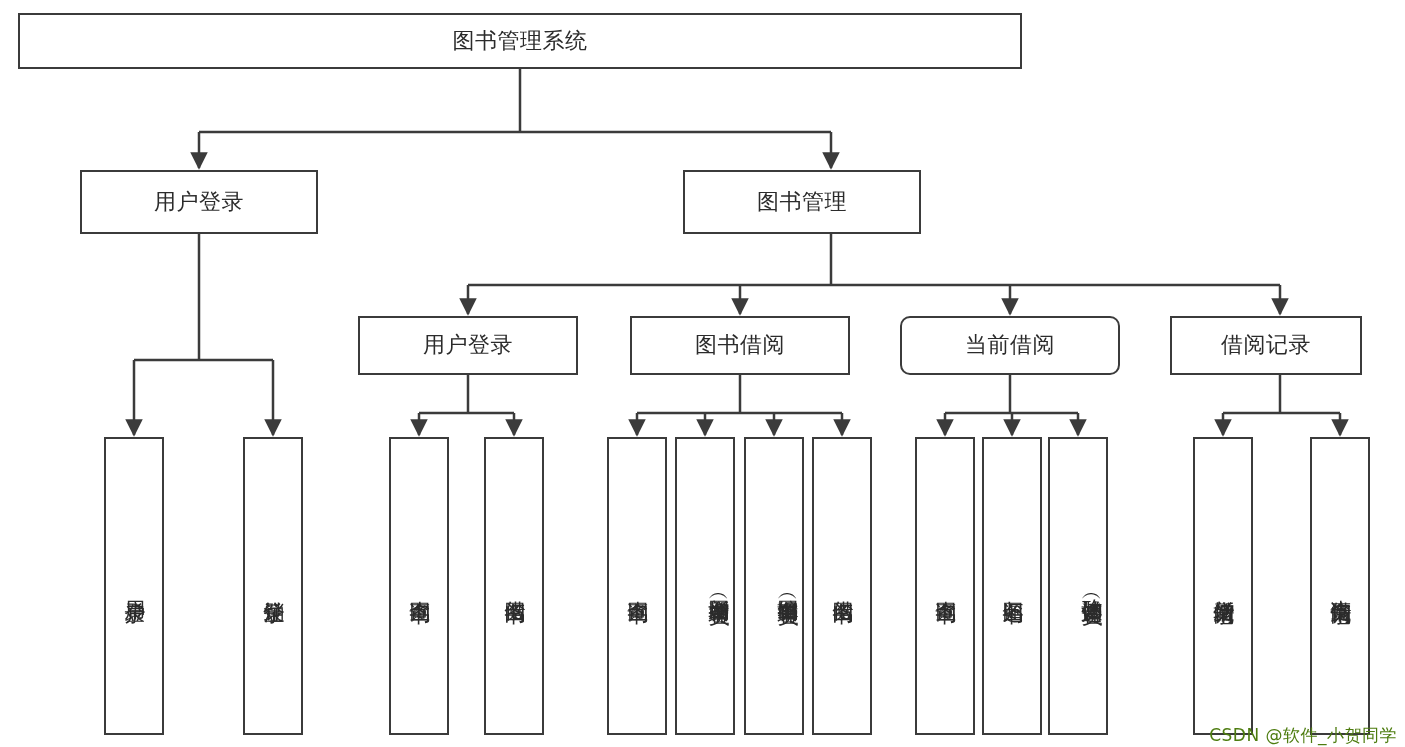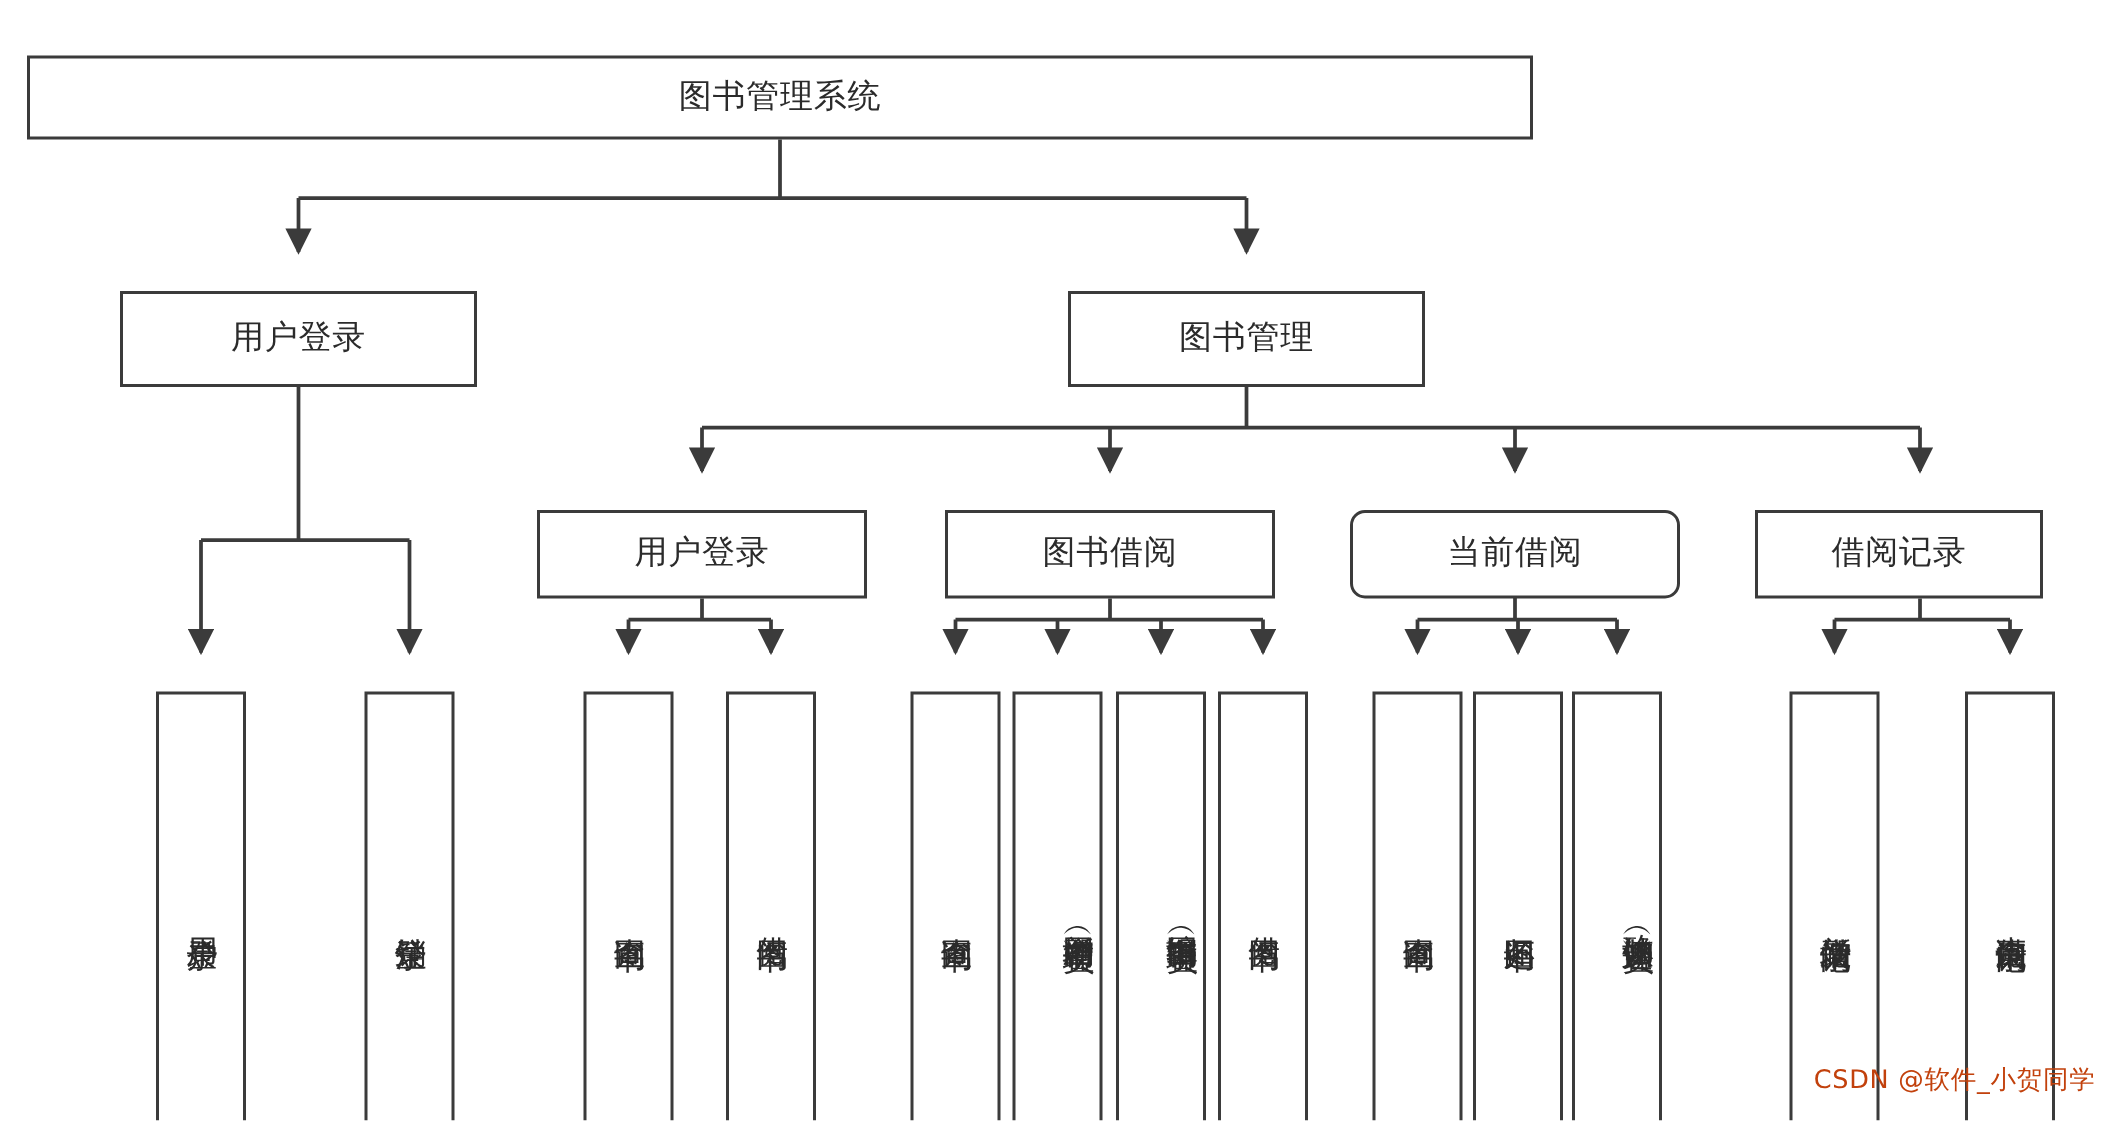--- a/index.html
+++ b/index.html
@@ -29,21 +29,20 @@
   .node {
     position: absolute;
     box-sizing: border-box;
     border: 2.5px solid #3b3b3b;
     background: #ffffff;
     display: flex;
     align-items: center;
     justify-content: center;
     color: #2b2b2b;
     z-index: 2;
-    margin-top: 24px;
   }
   .node.h {
     font-size: 22px;
     line-height: 1.1;
     letter-spacing: 0.5px;
   }
   .node.v {
     writing-mode: vertical-rl;
     text-orientation: upright;
     font-size: 21px;
@@ -54,23 +53,23 @@
   .node.v.top {
     align-items: flex-start;
   }
   .node-label {
     display: block;
     white-space: pre;
   }
   #watermark {
     position: absolute;
     right: 8px;
-    bottom: 16px;
+    bottom: 0;
     font-size: 17px;
-    color: #c2410c;
+    color: #4d7c0f;
     letter-spacing: 0.5px;
     z-index: 5;
     white-space: nowrap;
     font-family: "DejaVu Sans", "Liberation Sans", sans-serif;
   }
 </style>
 </head>
 <body>
 
 <div id="canvas">
@@ -117,21 +116,21 @@
       </g>
   </svg>
 
   <div id="nodes">
       <div class="node h" style="left: 18px; top: 13px; width: 1004px; height: 56px;">
         <span class="node-label">图书管理系统</span>
       </div>
       <div class="node h" style="left: 80px; top: 170px; width: 238px; height: 64px;">
         <span class="node-label">用户登录</span>
       </div>
-      <div class="node h" style="left: 712px; top: 170px; width: 238px; height: 64px;">
+      <div class="node h" style="left: 683px; top: 170px; width: 238px; height: 64px;">
         <span class="node-label">图书管理</span>
       </div>
       <div class="node h" style="left: 358px; top: 316px; width: 220px; height: 59px;">
         <span class="node-label">用户登录</span>
       </div>
       <div class="node h" style="left: 630px; top: 316px; width: 220px; height: 59px; text-align: right;">
         <span class="node-label">图书借阅</span>
       </div>
       <div class="node h" style="left: 900px; top: 316px; width: 220px; height: 59px; border-radius: 10px;">
         <span class="node-label">当前借阅</span>

